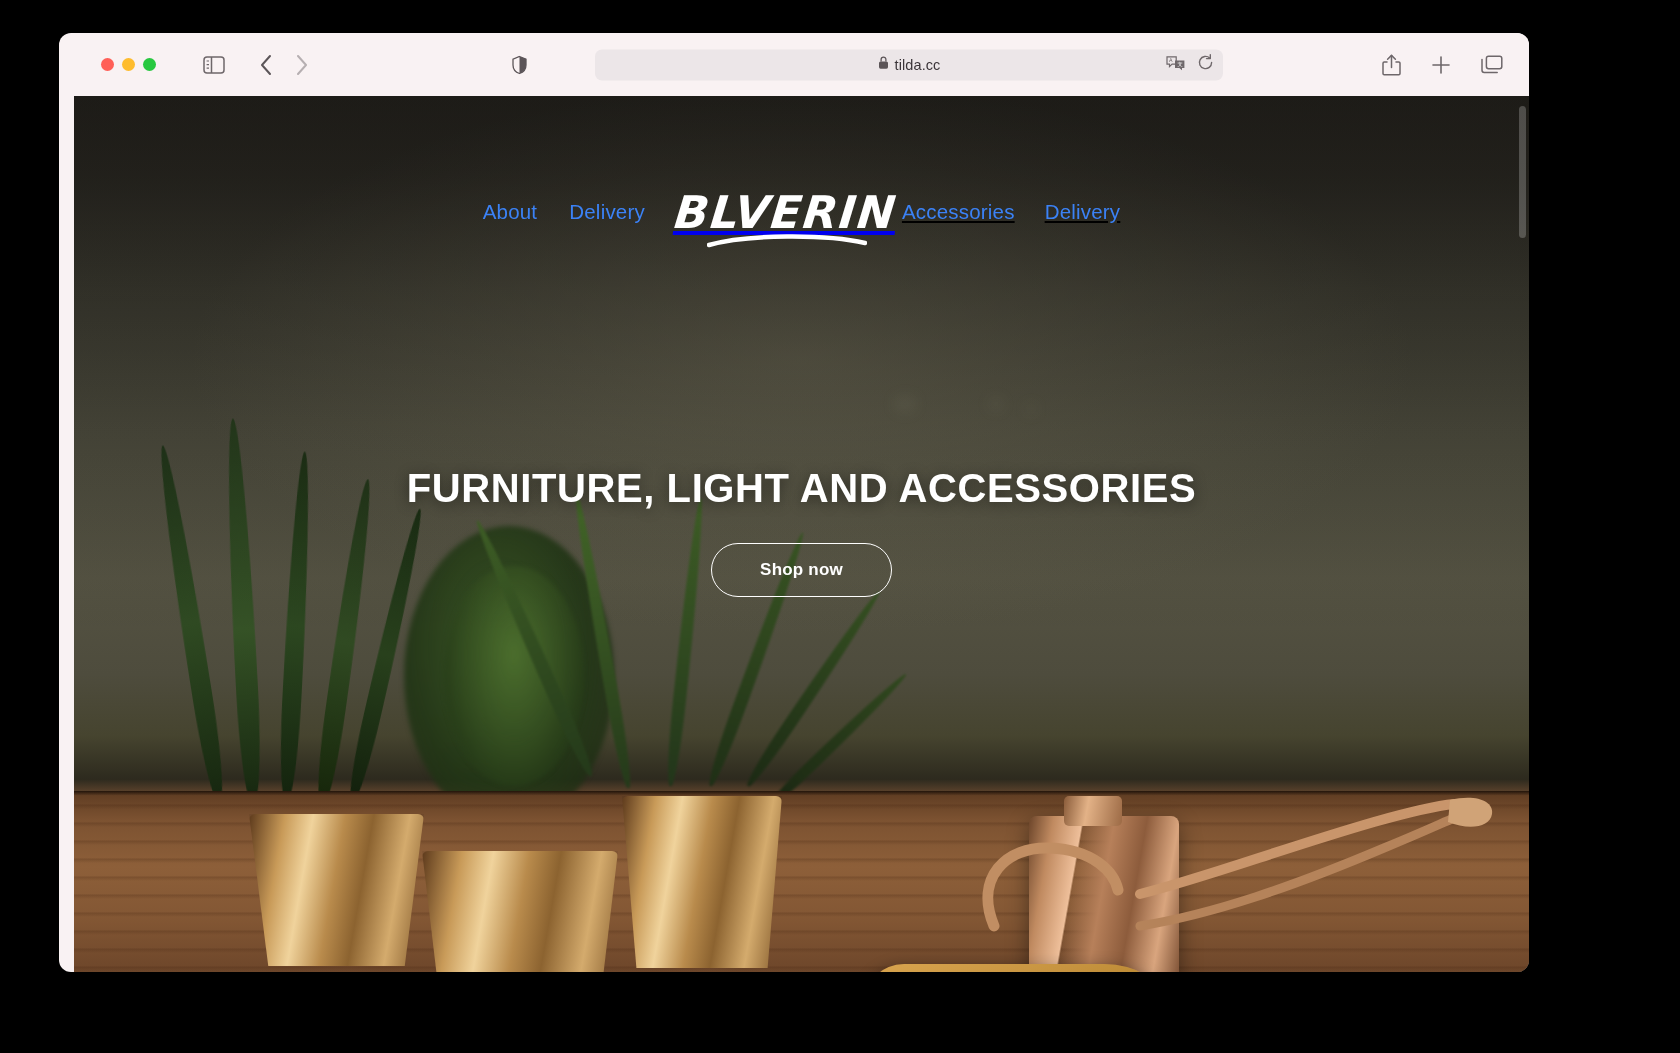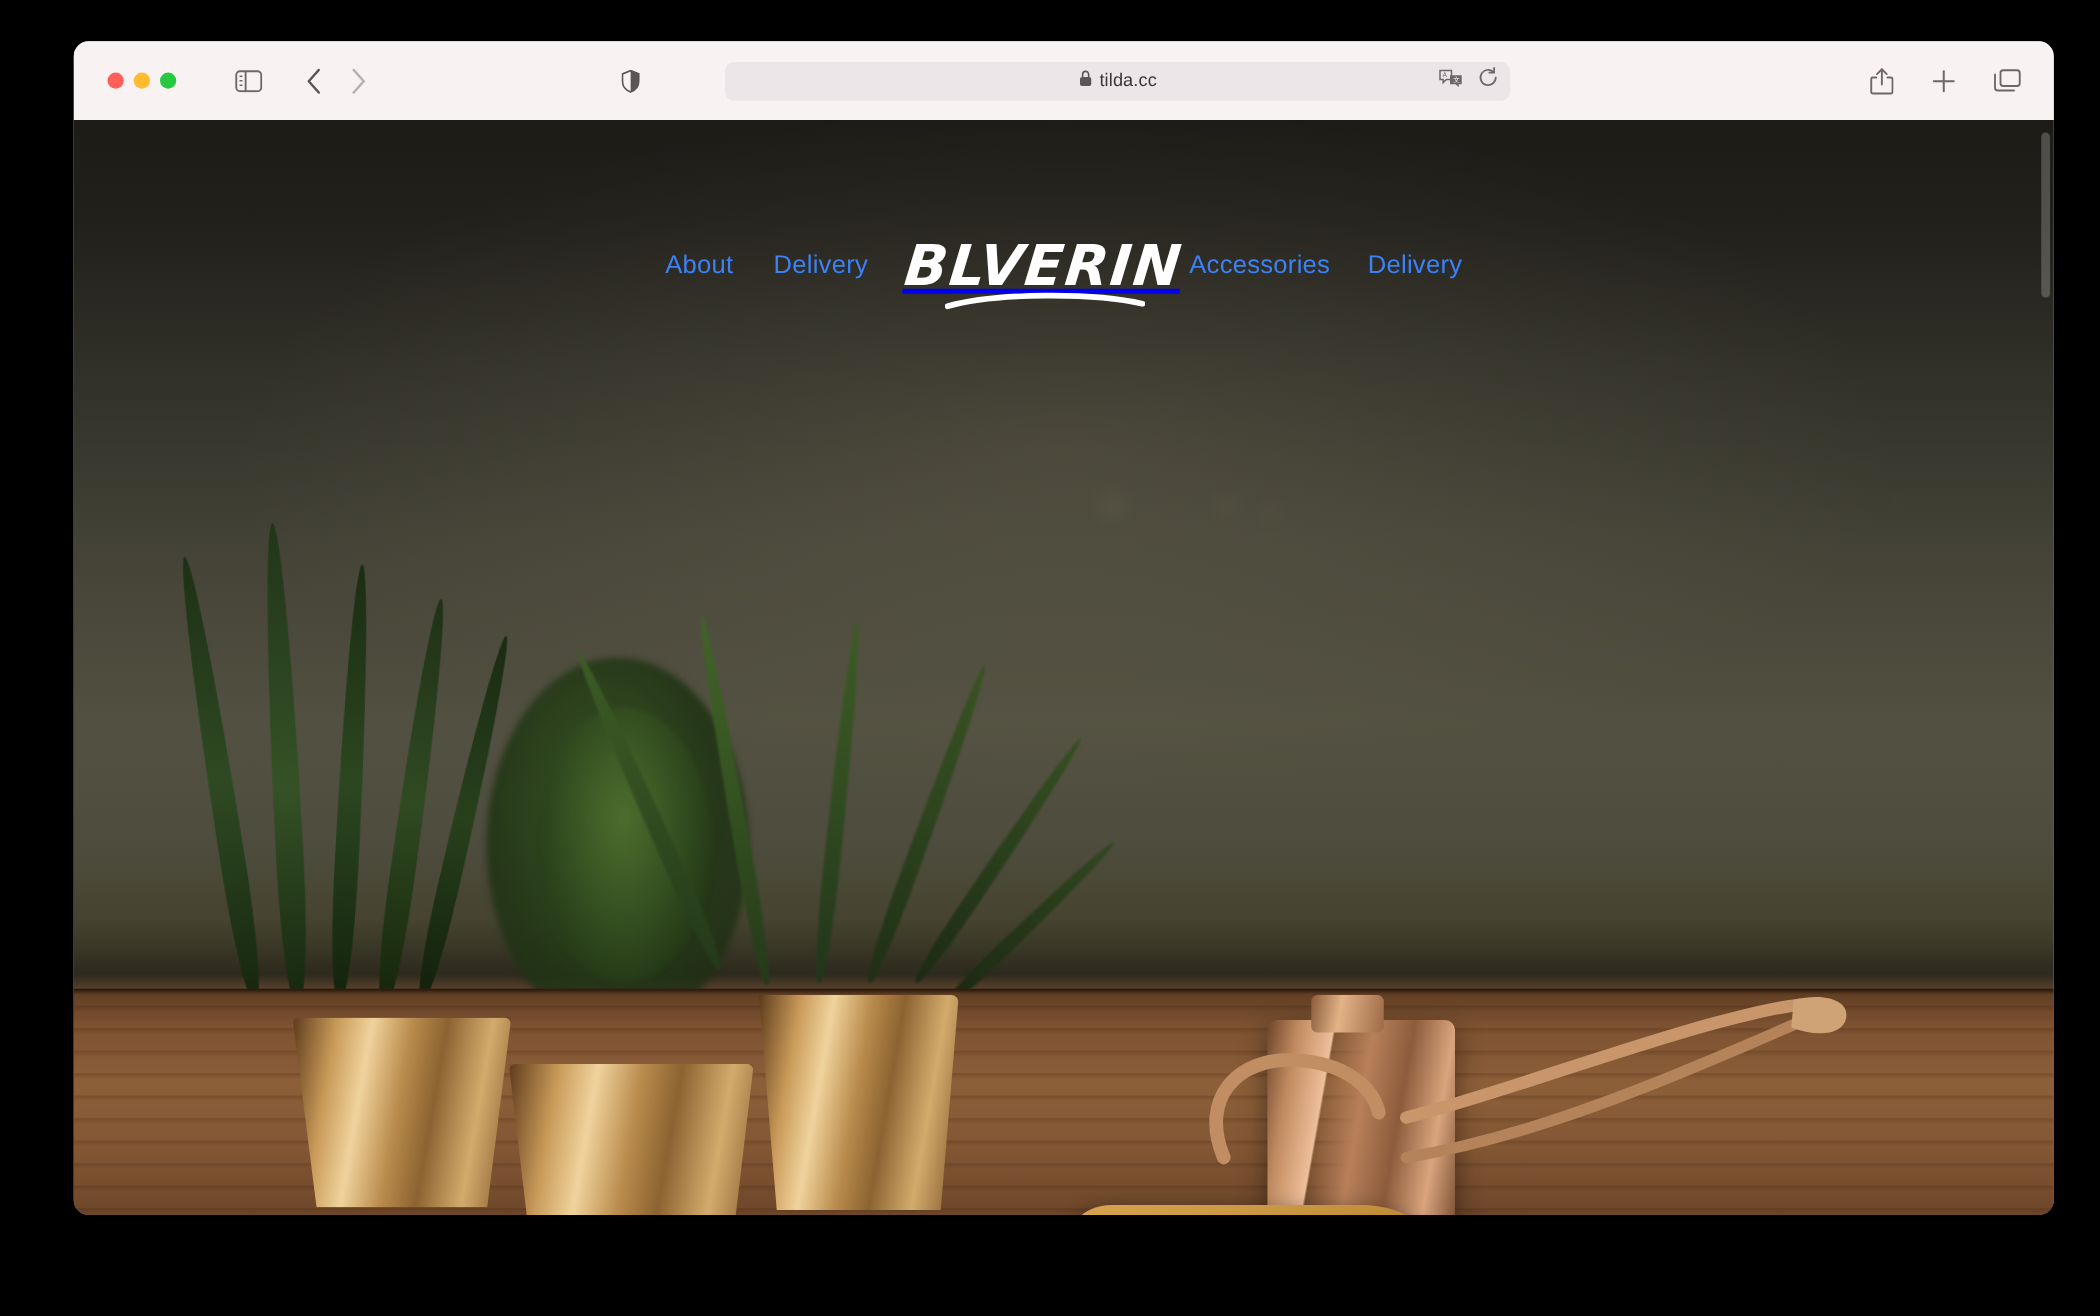--- a/index.html
+++ b/index.html
@@ -10,26 +10,27 @@
     background: #000000;
     overflow: hidden;
     font-family: "Liberation Sans", sans-serif;
   }
 
   
   #browser-window {
     position: absolute;
     left: 59px;
     top: 33px;
-    width: 1584px;
+    width: 1470px;
     height: 939px;
     border-radius: 12px;
     overflow: hidden;
     background: #f9f2f3;
     box-shadow: 0 10px 40px rgba(0,0,0,0.55);
+    padding-left: 15px;
   }
 
   
   #toolbar {
     position: relative;
     height: 63px;
     background: #f9f2f3;
     display: flex;
     align-items: center;
     padding: 0 22px;
@@ -209,21 +210,21 @@
   }
   .nav-link {
     color: #3b82f6;
     font-size: 20.5px;
     letter-spacing: 0.2px;
     text-decoration: none;
     font-weight: 400;
     white-space: nowrap;
   }
   #nav-left { display: flex; gap: 32px; margin-right: 45px; }
-  #nav-right { display: flex; gap: 30px; margin-left: 20px; }
+  #nav-right { display: flex; gap: 30px; margin-left: 20px; text-decoration: underline; }
 
   #brand-logo {
     position: relative;
     width: 192px;
     height: 76px;
     display: flex;
     align-items: center;
     justify-content: center;
   }
   #brand-text {
@@ -451,17 +452,21 @@
           <path d="M2 13 C40 2, 120 2, 158 11" stroke="#ffffff" stroke-width="4.5" fill="none" stroke-linecap="round"></path>
         </svg>
       </a>
 
       <div id="nav-right">
         <a class="nav-link" href="#">Accessories</a>
         <a class="nav-link" href="#">Delivery</a>
       </div>
     </nav>
 
+    <div id="hero-content">
+      <h1 id="hero-title">FURNITURE, LIGHT AND ACCESSORIES</h1>
+      <button id="shop-now-button">Shop now</button>
+    </div>
 
     <div id="page-scrollbar-track"></div>
     <div id="page-scrollbar-thumb"></div>
   </div>
 </div>
 
 </body></html>

